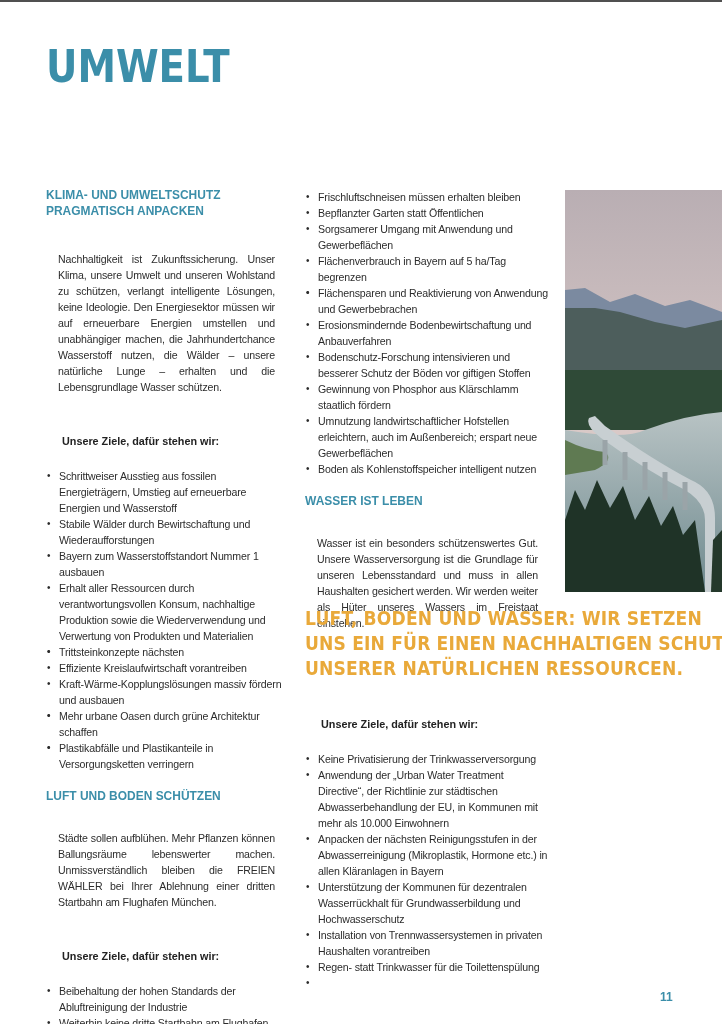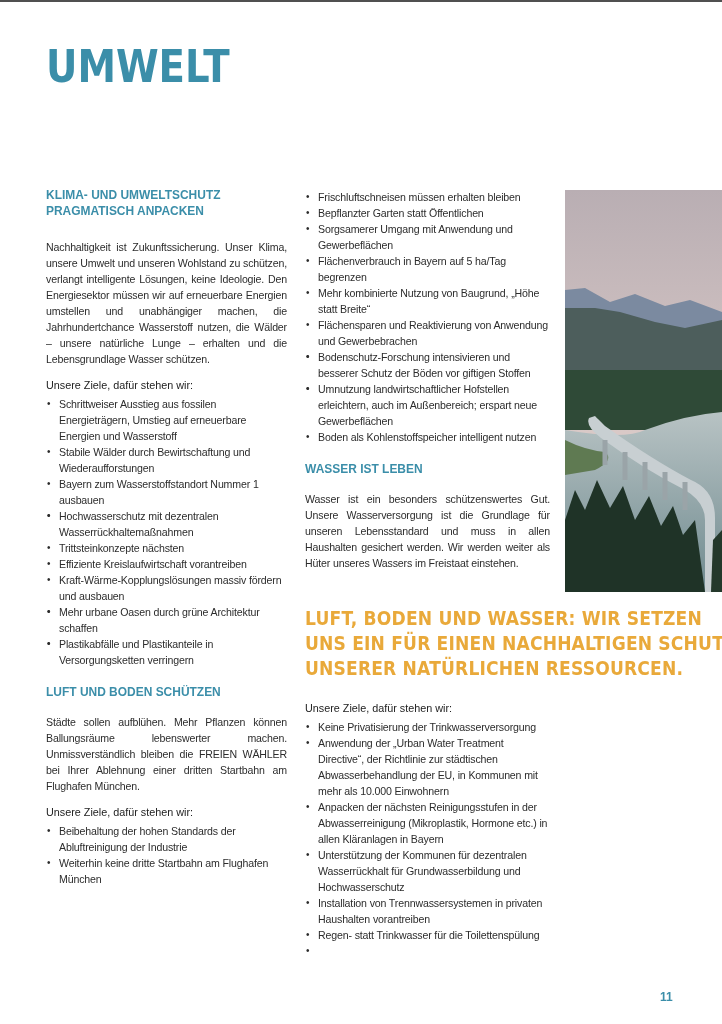--- a/index.html
+++ b/index.html
@@ -18,25 +18,25 @@
   .col { position: absolute; }
   .col-left { left: 46px; top: 187px; width: 241px; }
   .col-mid { left: 305px; top: 189px; width: 245px; }
   .col-wide { left: 305px; top: 700px; width: 245px; }
   h2 {
     margin: 0; color: #3b8ea9; font-size: 13px; line-height: 16px;
     font-weight: bold; font-family: "Liberation Sans", sans-serif;
     transform: scaleX(0.92); transform-origin: left top; white-space: nowrap;
   }
   p.body {
-    margin: 0; font-size: 10.6px; line-height: 16px; color: #2c2c2c;
+    margin: 12px; font-size: 10.6px; line-height: 16px; color: #2c2c2c;
     text-align: justify; letter-spacing: -0.15px;
   }
   .goals-head {
-    margin: 0; font-weight: normal; font-size: 10.8px; line-height: 16px; color: #222;
+    margin: 16px; font-weight: bold; font-size: 10.8px; line-height: 16px; color: #222;
   }
   ul { margin: 0; padding: 0; list-style: none; }
   li {
     position: relative; padding-left: 13px; font-size: 10.6px; line-height: 16px;
     color: #2c2c2c; letter-spacing: -0.15px;
   }
   li .bullet { position: absolute; left: 1px; top: 0; font-size: 10px; }
   .photo {
     position: absolute; left: 565px; top: 190px; width: 157px; height: 402px; overflow: hidden;
   }
@@ -65,22 +65,22 @@
   </h2>
   <div style="height:20px"></div>
   <p class="body">Nachhaltigkeit ist Zukunftssicherung. Unser Klima, unsere Umwelt und unseren Wohlstand zu schützen, verlangt intelligente Lösungen, keine Ideologie. Den Energiesektor müssen wir auf erneuerbare Energien umstellen und unabhängiger machen, die Jahrhundertchance Wasserstoff nutzen, die Wälder – unsere natürliche Lunge – erhalten und die Lebensgrundlage Wasser schützen.</p>
   <div style="height:10px"></div>
   <p class="goals-head">Unsere Ziele, dafür stehen wir:</p>
   <div style="height:3px"></div>
   <ul>
     <li><span class="bullet">•</span><span>Schrittweiser Ausstieg aus fossilen Energieträgern, Umstieg auf erneuerbare Energien und Wasserstoff</span></li>
     <li><span class="bullet">•</span><span>Stabile Wälder durch Bewirtschaftung und Wiederaufforstungen</span></li>
     <li><span class="bullet">•</span><span>Bayern zum Wasserstoffstandort Nummer 1 ausbauen</span></li>
+    <li><span class="bullet">•</span><span>Erhalt aller Ressourcen durch verantwortungsvollen Konsum, nachhaltige Produktion sowie die Wiederverwendung und Verwertung von Produkten und Materialien</span></li>
     <li><span class="bullet">•</span></li>
-    <li><span class="bullet">•</span><span>Hochwasserschutz mit dezentralen Wasserrückhaltemaßnahmen</span></li>
     <li><span class="bullet">•</span><span>Trittsteinkonzepte nächsten</span></li>
     <li><span class="bullet">•</span><span>Effiziente Kreislaufwirtschaft vorantreiben</span></li>
     <li><span class="bullet">•</span><span>Kraft-Wärme-Kopplungslösungen massiv fördern und ausbauen</span></li>
     <li><span class="bullet">•</span></li>
     <li><span class="bullet">•</span><span>Mehr urbane Oasen durch grüne Architektur schaffen</span></li>
     <li><span class="bullet">•</span></li>
     <li><span class="bullet">•</span><span>Plastikabfälle und Plastikanteile in Versorgungsketten verringern</span></li>
   </ul>
   <div style="height:16px"></div>
   <h2>LUFT UND BODEN SCHÜTZEN</h2>
@@ -95,25 +95,25 @@
 
   </ul>
 </div>
 
 <div class="col col-mid">
   <ul>
     <li><span class="bullet">•</span><span>Frischluftschneisen müssen erhalten bleiben</span></li>
     <li><span class="bullet">•</span><span>Bepflanzter Garten statt Öffentlichen</span></li>
     <li><span class="bullet">•</span><span>Sorgsamerer Umgang mit Anwendung und Gewerbeflächen</span></li>
     <li><span class="bullet">•</span><span>Flächenverbrauch in Bayern auf 5 ha/Tag begrenzen</span></li>
-    <li><span class="bullet">•</span><span>Mehr kombinierte Nutzung von Baugrund, „Höhe statt Breite“</span></li>
+    <li><span class="bullet">•</span></li>
     <li><span class="bullet">•</span><span>Flächensparen und Reaktivierung von Anwendung und Gewerbebrachen</span></li>
-    <li><span class="bullet">•</span></li>
+    <li><span class="bullet">•</span><span>Erosionsmindernde Bodenbewirtschaftung und Anbauverfahren</span></li>
     <li><span class="bullet">•</span><span>Bodenschutz-Forschung intensivieren und besserer Schutz der Böden vor giftigen Stoffen</span></li>
-    <li><span class="bullet">•</span></li>
+    <li><span class="bullet">•</span><span>Gewinnung von Phosphor aus Klärschlamm staatlich fördern</span></li>
     <li><span class="bullet">•</span><span>Umnutzung landwirtschaftlicher Hofstellen erleichtern, auch im Außenbereich; erspart neue Gewerbeflächen</span></li>
     <li><span class="bullet">•</span><span>Boden als Kohlenstoffspeicher intelligent nutzen</span></li>
   </ul>
   <div style="height:16px"></div>
   <h2>WASSER IST LEBEN</h2>
   <div style="height:14px"></div>
   <p class="body">Wasser ist ein besonders schützenswertes Gut. Unsere Wasserversorgung ist die Grundlage für unseren Lebensstandard und muss in allen Haushalten gesichert werden. Wir werden weiter als Hüter unseres Wassers im Freistaat einstehen.</p>
 </div>
 
 <div class="photo">

